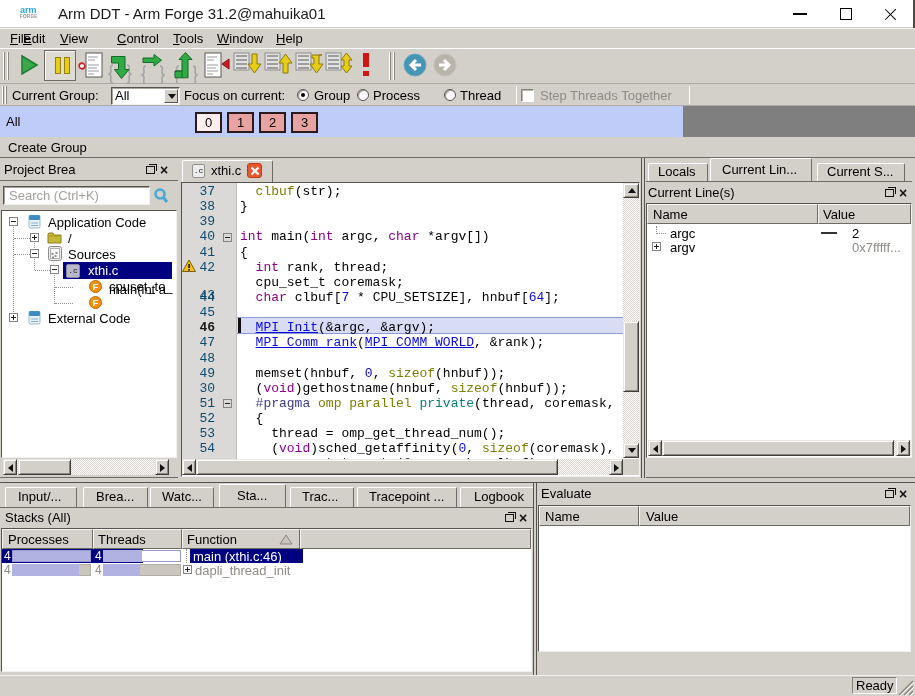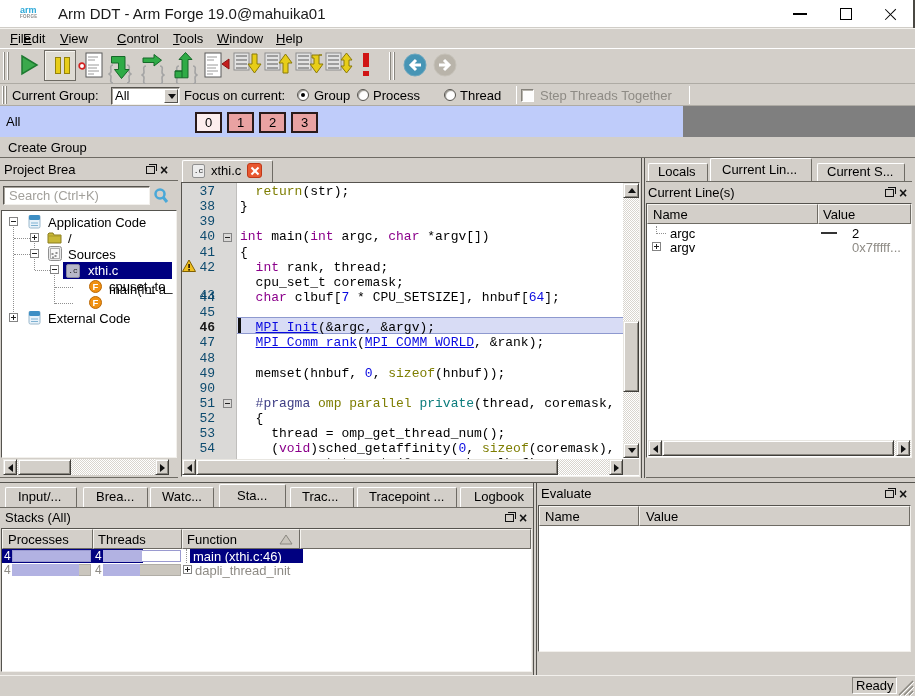--- a/index.html
+++ b/index.html
@@ -31,21 +31,21 @@
 .flicon i{position:absolute;left:2px;top:-3px;width:8px;height:7px;border:1px solid #111;border-bottom:none;border-left:none}
 </style>
 </head>
 <body>
 
 <div class="a" style="left:0;top:0;width:915px;height:28px;background:#fff;border-bottom:1px solid #d0cdc7"></div>
 <div class="a" style="left:20px;top:6px;width:30px;height:18px">
  <div style="font:bold 9px/8px 'Liberation Sans';color:#2ba8d8">arm</div>
  <div style="font:bold 4.5px/6px 'Liberation Sans';color:#8a8a8a;letter-spacing:.3px">FORGE</div>
 </div>
-<div class="a" style="left:58px;top:5px;font-size:15px;color:#1a1a1a">Arm DDT - Arm Forge 19.0@mahuika01</div>
+<div class="a" style="left:58px;top:5px;font-size:15px;color:#1a1a1a">Arm DDT - Arm Forge 31.2@mahuika01</div>
 <div class="a" style="left:793px;top:13px;width:14px;height:2px;background:#000"></div>
 <div class="a" style="left:840px;top:8px;width:12px;height:12px;border:1.5px solid #000"></div>
 <div class="a" style="left:884px;top:7px;width:13px;height:14px">
  <div class="a" style="left:6px;top:0;width:1.2px;height:15px;background:#000;transform:rotate(45deg)"></div>
  <div class="a" style="left:6px;top:0;width:1.2px;height:15px;background:#000;transform:rotate(-45deg)"></div>
 </div>
 <div class="a" style="left:913px;top:0;width:2px;height:696px;background:#4a4843"></div>
 
 <div class="a" style="left:0;top:28px;width:915px;height:20px;background:#d3cfc9;border-top:1px solid #f4f2ee"></div>
 <div class="a" style="left:10px;top:31px"><u>F</u>ile</div>
@@ -309,51 +309,52 @@
 <div class="gn" style="top:229.4px">40</div>
 <div class="gn" style="top:244.6px">41</div>
 <div class="gn" style="top:259.7px">42</div>
 <div class="gn" style="top:288px">43</div>
 <div class="gn" style="top:290px">44</div>
 <div class="gn" style="top:305.1px">45</div>
 <div class="gn" style="top:320.3px;color:#1a1a1a;font-weight:bold">46</div>
 <div class="gn" style="top:335.4px">47</div>
 <div class="gn" style="top:350.6px">48</div>
 <div class="gn" style="top:365.7px">49</div>
-<div class="gn" style="top:380.8px">90</div>
+<div class="gn" style="top:380.8px">30</div>
 <div class="gn" style="top:396px">51</div>
 <div class="gn" style="top:411.1px">52</div>
 <div class="gn" style="top:426.3px">53</div>
 <div class="gn" style="top:441.4px">54</div>
 <div class="gn" style="top:456.5px;clip-path:inset(0 0 12px 0)">55</div>
 
 <div class="exp" style="left:223px;top:233px;background:#dad9d7">
     <span class="h"></span>
   </div>
 <div class="exp" style="left:223px;top:399px;background:#dad9d7">
     <span class="h"></span>
   </div>
 
 <svg class="a" style="left:182px;top:259px" width="14" height="14">
     <path d="M7 1 L13.5 12.5 L0.5 12.5 Z" fill="#f0c020" stroke="#806000"></path>
     <rect x="6.3" y="5" width="1.6" height="4" fill="#201000"></rect>
     <rect x="6.3" y="10" width="1.6" height="1.6" fill="#201000"></rect>
   </svg>
 
 <div class="a" style="left:237px;top:183px;width:385px;height:276px;overflow:hidden">
-<div class="cl" style="left:3px;top:1px"><span>  </span><span class="oli">return</span>(str);</div>
+<div class="cl" style="left:3px;top:1px"><span>  </span><span class="oli">clbuf</span>(str);</div>
 <div class="cl" style="left:3px;top:16.1px">}</div>
 <div class="cl" style="left:3px;top:46.4px"><span class="kw">int</span> main(<span class="kw">int</span> argc, <span class="kw">char</span> *argv[])</div>
 <div class="cl" style="left:3px;top:61.6px">{</div>
 <div class="cl" style="left:3px;top:76.7px">  <span class="kw">int</span> rank, thread;</div>
 <div class="cl" style="left:3px;top:91.8px">  cpu_set_t coremask;</div>
 <div class="cl" style="left:3px;top:107px">  <span class="kw">char</span> clbuf[<span class="num">7</span> * CPU_SETSIZE], hnbuf[<span class="num">64</span>];</div>
 <div class="cl" style="left:3px;top:137.3px">  <span class="mpi">MPI_Init</span>(&amp;argc, &amp;argv);</div>
 <div class="cl" style="left:3px;top:152.4px">  <span class="mpi">MPI_Comm_rank</span>(<span class="mpi">MPI_COMM_WORLD</span>, &amp;rank);</div>
 <div class="cl" style="left:3px;top:182.7px">  memset(hnbuf, <span class="num">0</span>, <span class="oli">sizeof</span>(hnbuf));</div>
+<div class="cl" style="left:3px;top:197.8px">  (<span class="kw">void</span>)gethostname(hnbuf, <span class="oli">sizeof</span>(hnbuf));</div>
 <div class="cl" style="left:3px;top:213px">  <span class="prag">#pragma</span> <span class="oli">omp parallel</span> <span class="tea">private</span>(thread, coremask, hnbuf, clbuf)</div>
 <div class="cl" style="left:3px;top:228.1px">  {</div>
 <div class="cl" style="left:3px;top:243.3px">    thread = omp_get_thread_num();</div>
 <div class="cl" style="left:3px;top:258.4px">    (<span class="kw">void</span>)sched_getaffinity(<span class="num">0</span>, <span class="oli">sizeof</span>(coremask),</div>
 <div class="cl" style="left:3px;top:272.5px">      cpuset_to_cstr(&amp;coremask, clbuf);</div>
 </div>
 
 <div class="a track" style="left:623px;top:183px;width:16px;height:275px"></div>
 <div class="a sbtn" style="left:623px;top:183px;width:16px;height:15px"></div>
 <div class="tri" style="left:628px;top:188px;border-left:4px solid transparent;border-right:4px solid transparent;border-bottom:5px solid #111"></div>

